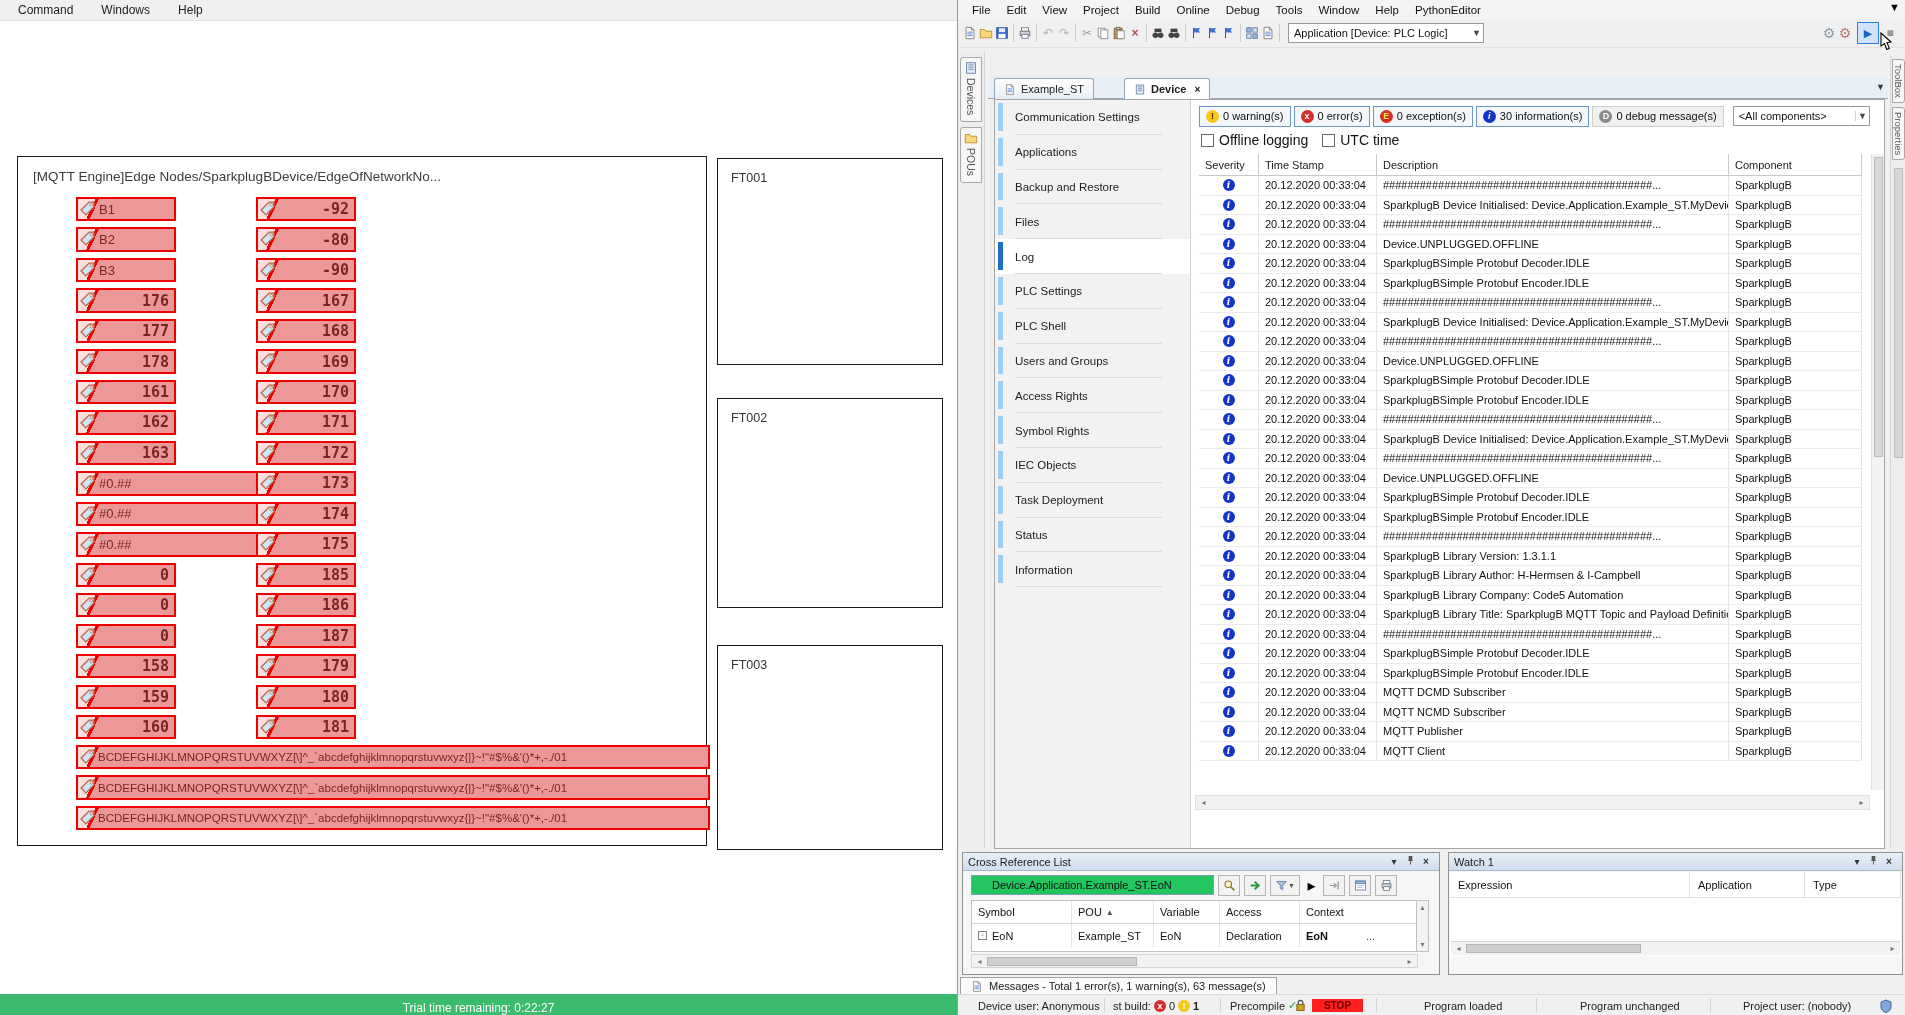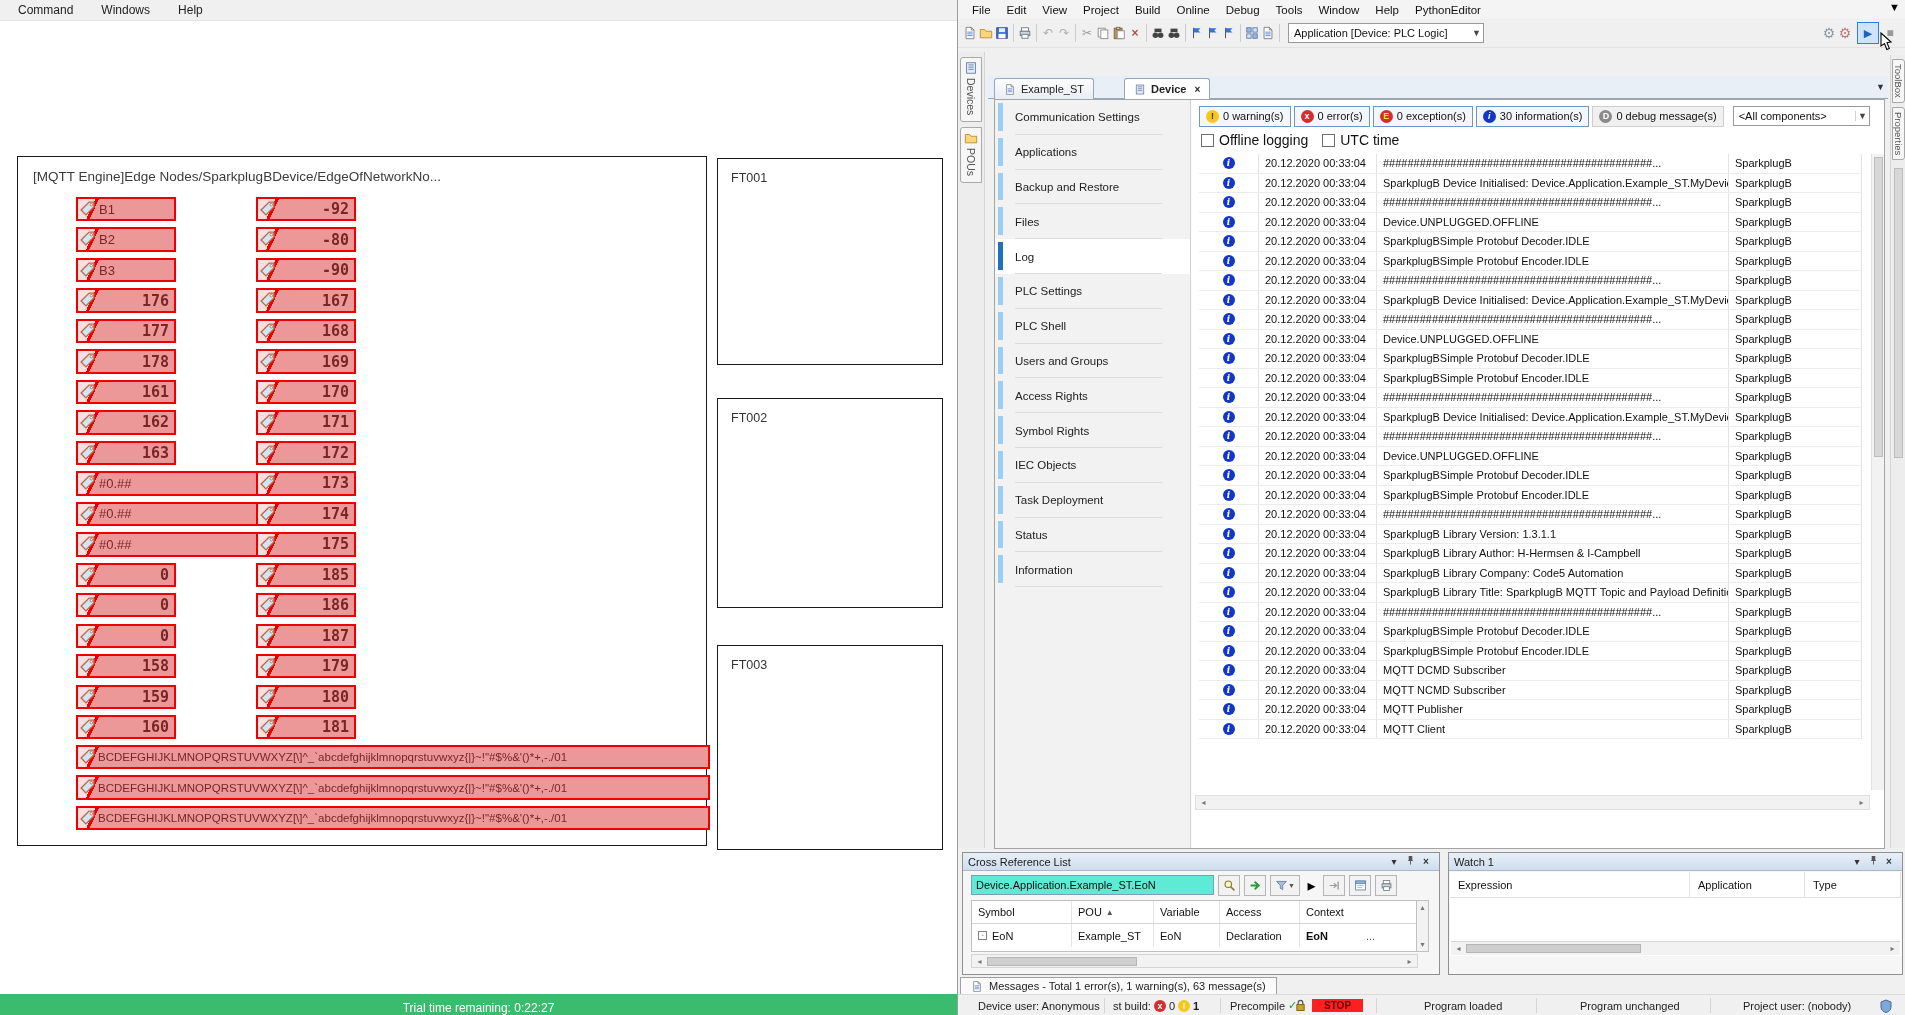--- a/index.html
+++ b/index.html
@@ -136,22 +136,22 @@
   .scr-arrow { font-size:8px; color:#777; width:15px; text-align:center; }
 
   
   .panel { position:absolute; background:#f6f6f6; border:1px solid #909090; }
   .ptitle { height:18px; background:linear-gradient(#e8f0f8,#cfdded); border-bottom:1px solid #aab8c6;
     display:flex; align-items:center; padding:0 5px; font-size:11px; color:#1a1a1a; }
   .ptitle .sp { flex:1; }
   .ptool { font-size:10px; color:#333; width:16px; text-align:center; }
   #xref-panel { left:4px; top:852px; width:478px; height:123px; }
   #xref-toolbar { position:absolute; left:0; top:19px; width:100%; height:26px; display:flex; align-items:center; padding-left:8px; gap:4px; }
-  #xref-input { width:243px; height:20px; border:1px solid #7f9db9; background:#5eead4; font-size:11px;
-    color:#111; display:flex; align-items:center; padding-left:4px; white-space:nowrap; overflow:hidden; }
+  #xref-input { width:243px; height:20px; border:1px solid #7f9db9; background:#22c55e; font-size:11px;
+    color:#111; display:flex; align-items:center; padding-left:20px; white-space:nowrap; overflow:hidden; }
   .xbtn { width:22px; height:21px; border:1px solid #b5b5b5; background:#f2f2f2;
     display:flex; align-items:center; justify-content:center; }
   .xbtn svg { width:13px; height:13px; }
   #xref-grid { position:absolute; left:8px; top:47px; width:447px; height:52px; background:#fff; border:1px solid #c0c0c0; }
   .xrow { display:grid; grid-template-columns:100px 82px 66px 80px 1fr; height:23px; align-items:center; }
   #xref-grid .head { border-bottom:1px solid #d5d5d5; }
   .xrow > div { padding-left:6px; font-size:11px; color:#111; border-right:1px solid #e4e4e4;
     height:100%; display:flex; align-items:center; white-space:nowrap; overflow:hidden; }
   .sortmark { font-size:8px; color:#555; margin-left:4px; vertical-align:top; }
   .treebox { width:9px; height:9px; border:1px solid #808080; background:#fff; font:7px/7px monospace;
@@ -737,20 +737,28 @@
         <span class="cbwrap">
           <span class="cb"></span>
           <span>Offline logging</span>
         </span>
         <span class="cbwrap">
           <span class="cb"></span>
           <span>UTC time</span>
         </span>
       </div>
       <div id="log-table">
+        <div id="log-header">
+          <div class="lrow">
+            <div>Severity</div>
+            <div>Time Stamp</div>
+            <div>Description</div>
+            <div>Component</div>
+          </div>
+        </div>
         <div id="log-rows">
             <div class="lrow">
               <div class="cell-sev">
                 <span class="infodot">i</span>
               </div>
               <div>20.12.2020 00:33:04</div>
               <div>############################################...</div>
               <div>SparkplugB</div>
             </div>
             <div class="lrow">

